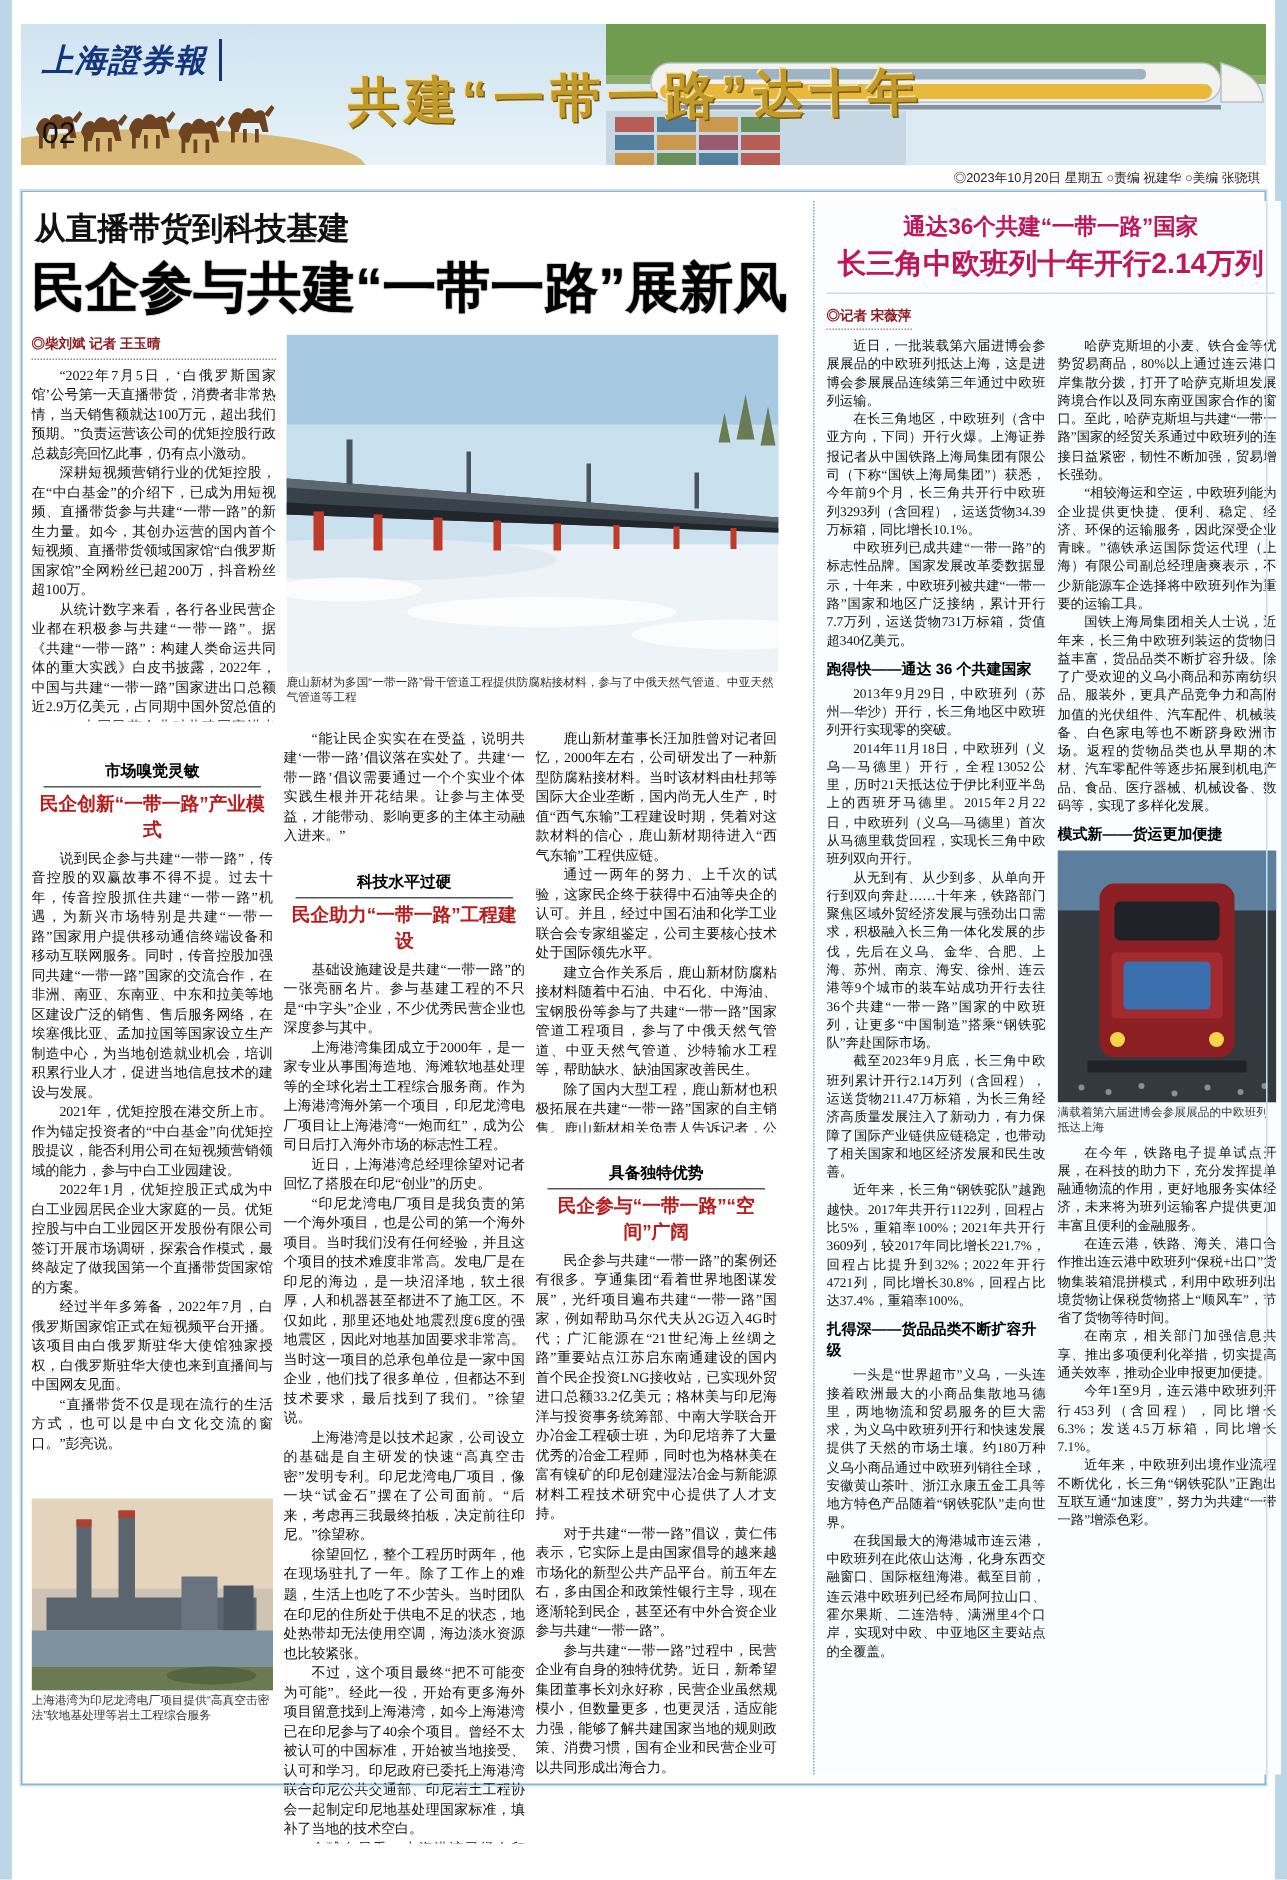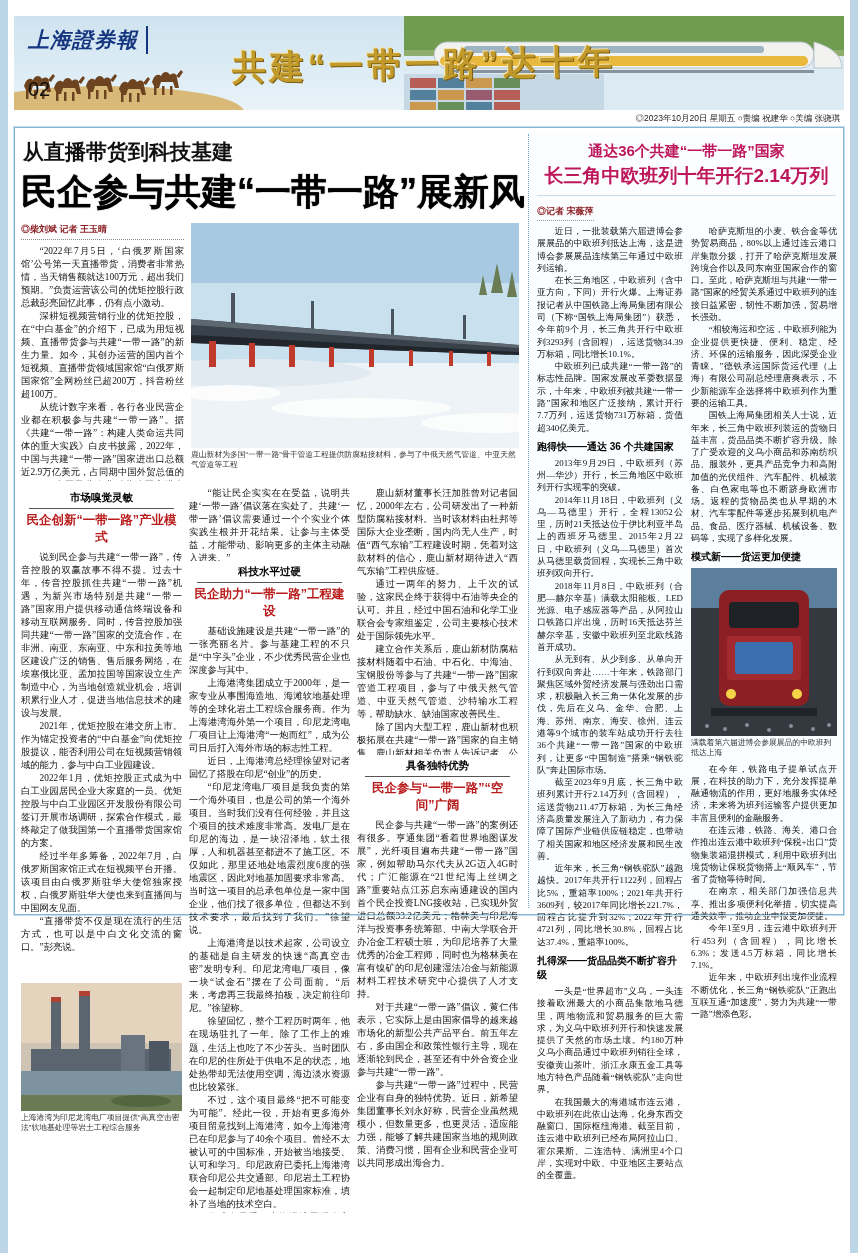--- a/index.html
+++ b/index.html
@@ -36,21 +36,21 @@
   }
   .banner svg { position: absolute; }
   .dateline {
     text-align: right; font-family: "Liberation Sans", sans-serif;
     font-size: 8.5px; color: #222; padding: 3px 10px 2px 0;
   }
 
   
   .frame {
     margin: 0 6px; border: 1px solid #86b4d4; outline: 1px solid #c8dfee;
-    height: 788px; display: flex; padding: 6px; gap: 9px; background: #fff;
+    height: 1063px; display: flex; padding: 6px; gap: 23px; background: #fff;
   }
   .left-region { width: 498px; display: flex; flex-direction: column; }
   .sidebar { width: 312px; border-left: 1px dotted #6fa6cc; padding: 6px 4px 4px 8px; background: #fbfdff; }
 
   
   .kicker  { font-family: "Liberation Sans", sans-serif; font-weight: bold; font-size: 21px; color: #111; padding: 4px 2px 0; }
   .headline { font-family: "Liberation Sans", sans-serif; font-weight: 900; font-size: 36px; letter-spacing: 0px;
               color: #000; padding: 2px 0 6px; white-space: nowrap; text-shadow: 0 0 1px #000; }
   .byline { font-family: "Liberation Sans", sans-serif; font-weight: bold; font-size: 9px; color: #8c1f24;
             border-bottom: 1px dotted #888; padding-bottom: 3px; margin-bottom: 5px; }
@@ -59,21 +59,21 @@
   .intro-col { width: 163px; flex: none; }
   .photo-wrap { flex: 1; }
   .photo-caption { font-family: "Liberation Sans", sans-serif; font-size: 7.8px; color: #333; line-height: 1.3; padding-top: 2px; }
 
   .para { font-size: 9.3px; line-height: 1.4; text-align: justify; text-indent: 2em; color: #111; }
   .clip { overflow: hidden; }
 
   .three-cols { display: flex; gap: 7px; margin-top: 6px; flex: 1; }
   .col { width: 161px; flex: none; overflow: hidden; }
 
-  .sec-head { text-align: center; margin: 4px 0 5px; }
+  .sec-head { text-align: center; margin: 20px 0 5px; }
   .sec-kicker { font-family: "Liberation Sans", sans-serif; font-weight: bold; font-size: 10.5px; color: #000; }
   .sec-rule { border-top: 1px solid #555; margin: 3px 8px; }
   .sec-title { font-family: "Liberation Sans", sans-serif; font-weight: bold; font-size: 12.5px; color: #b91c1c; }
 
   
   .sb-headline { text-align: center; font-family: "Liberation Sans", sans-serif; font-weight: bold; color: #be185d; }
   .sb-h1 { font-size: 15px; padding-top: 2px; }
   .sb-h2 { font-size: 19px; padding: 2px 0 6px; border-bottom: 1px solid #c9dbe8; margin-bottom: 4px; }
   .sb-byline { font-family: "Liberation Sans", sans-serif; font-weight: bold; font-size: 9px; color: #8c1f24;
                border-bottom: 1px dotted #999; display: inline-block; padding-bottom: 2px; margin-bottom: 4px; }
@@ -293,21 +293,20 @@
         <div class="sb-col">
           <div>
               <p class="para">近日，一批装载第六届进博会参展展品的中欧班列抵达上海，这是进博会参展展品连续第三年通过中欧班列运输。</p>
               <p class="para">在长三角地区，中欧班列（含中亚方向，下同）开行火爆。上海证券报记者从中国铁路上海局集团有限公司（下称“国铁上海局集团”）获悉，今年前9个月，长三角共开行中欧班列3293列（含回程），运送货物34.39万标箱，同比增长10.1%。</p>
               <p class="para">中欧班列已成共建“一带一路”的标志性品牌。国家发展改革委数据显示，十年来，中欧班列被共建“一带一路”国家和地区广泛接纳，累计开行7.7万列，运送货物731万标箱，货值超340亿美元。</p>
             </div>
           <div class="sb-sub">跑得快——通达 36 个共建国家</div>
           <div>
               <p class="para">2013年9月29日，中欧班列（苏州—华沙）开行，长三角地区中欧班列开行实现零的突破。</p>
               <p class="para">2014年11月18日，中欧班列（义乌—马德里）开行，全程13052公里，历时21天抵达位于伊比利亚半岛上的西班牙马德里。2015年2月22日，中欧班列（义乌—马德里）首次从马德里载货回程，实现长三角中欧班列双向开行。</p>
-              <p class="para">2018年11月8日，中欧班列（合肥—赫尔辛基）满载太阳能板、LED光源、电子感应器等产品，从阿拉山口铁路口岸出境，历时16天抵达芬兰赫尔辛基，安徽中欧班列至北欧线路首开成功。</p>
               <p class="para">从无到有、从少到多、从单向开行到双向奔赴……十年来，铁路部门聚焦区域外贸经济发展与强劲出口需求，积极融入长三角一体化发展的步伐，先后在义乌、金华、合肥、上海、苏州、南京、海安、徐州、连云港等9个城市的装车站成功开行去往36个共建“一带一路”国家的中欧班列，让更多“中国制造”搭乘“钢铁驼队”奔赴国际市场。</p>
               <p class="para">截至2023年9月底，长三角中欧班列累计开行2.14万列（含回程），运送货物211.47万标箱，为长三角经济高质量发展注入了新动力，有力保障了国际产业链供应链稳定，也带动了相关国家和地区经济发展和民生改善。</p>
               <p class="para">近年来，长三角“钢铁驼队”越跑越快。2017年共开行1122列，回程占比5%，重箱率100%；2021年共开行3609列，较2017年同比增长221.7%，回程占比提升到32%；2022年开行4721列，同比增长30.8%，回程占比达37.4%，重箱率100%。</p>
             </div>
           <div class="sb-sub">扎得深——货品品类不断扩容升级</div>
           <div>
               <p class="para">一头是“世界超市”义乌，一头连接着欧洲最大的小商品集散地马德里，两地物流和贸易服务的巨大需求，为义乌中欧班列开行和快速发展提供了天然的市场土壤。约180万种义乌小商品通过中欧班列销往全球，安徽黄山茶叶、浙江永康五金工具等地方特色产品随着“钢铁驼队”走向世界。</p>
               <p class="para">在我国最大的海港城市连云港，中欧班列在此依山达海，化身东西交融窗口、国际枢纽海港。截至目前，连云港中欧班列已经布局阿拉山口、霍尔果斯、二连浩特、满洲里4个口岸，实现对中欧、中亚地区主要站点的全覆盖。</p>
             </div>
         </div>

